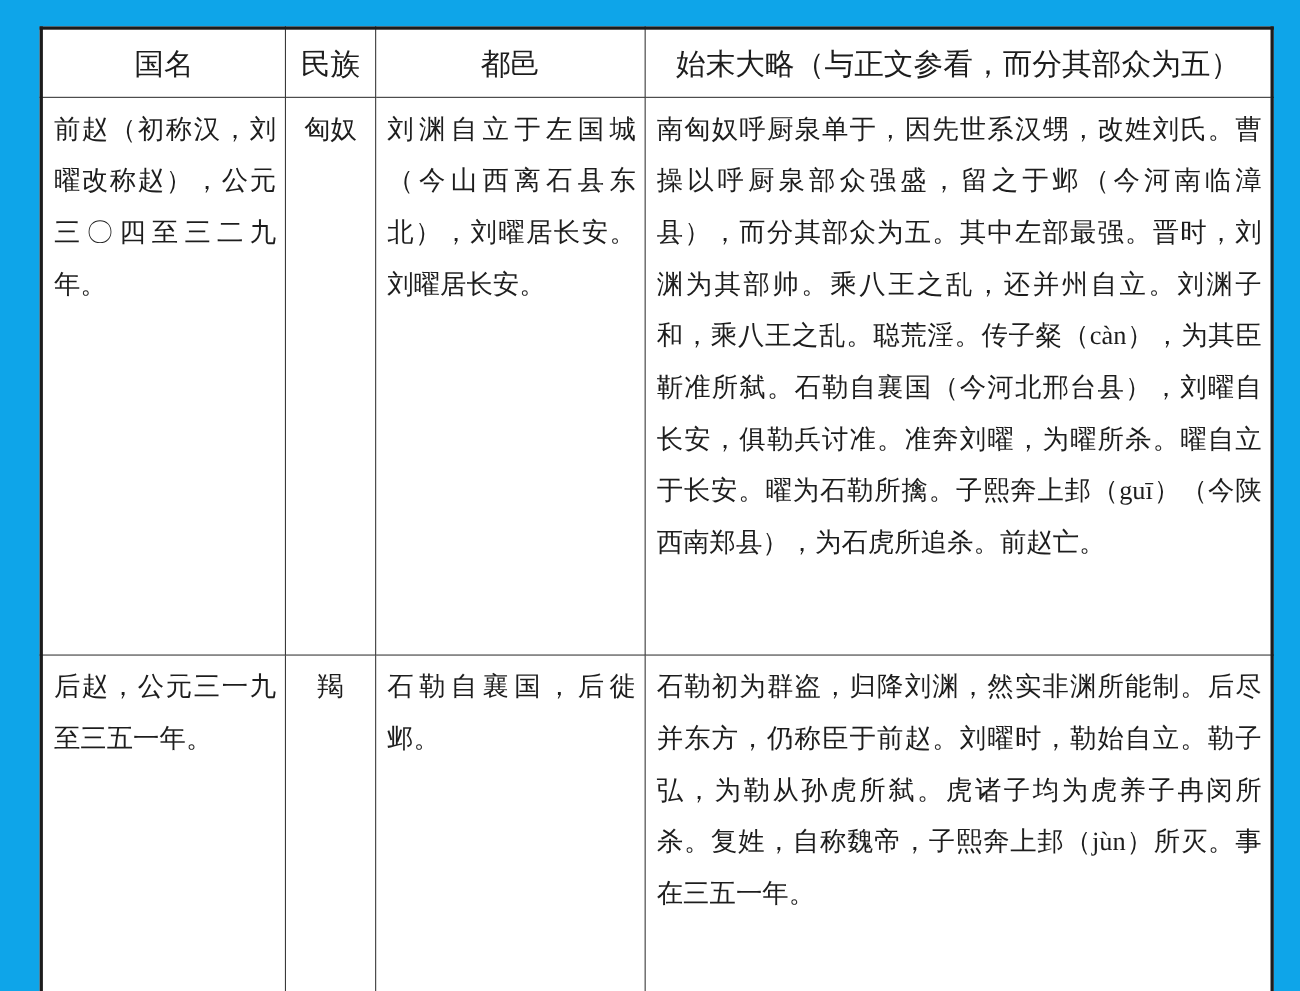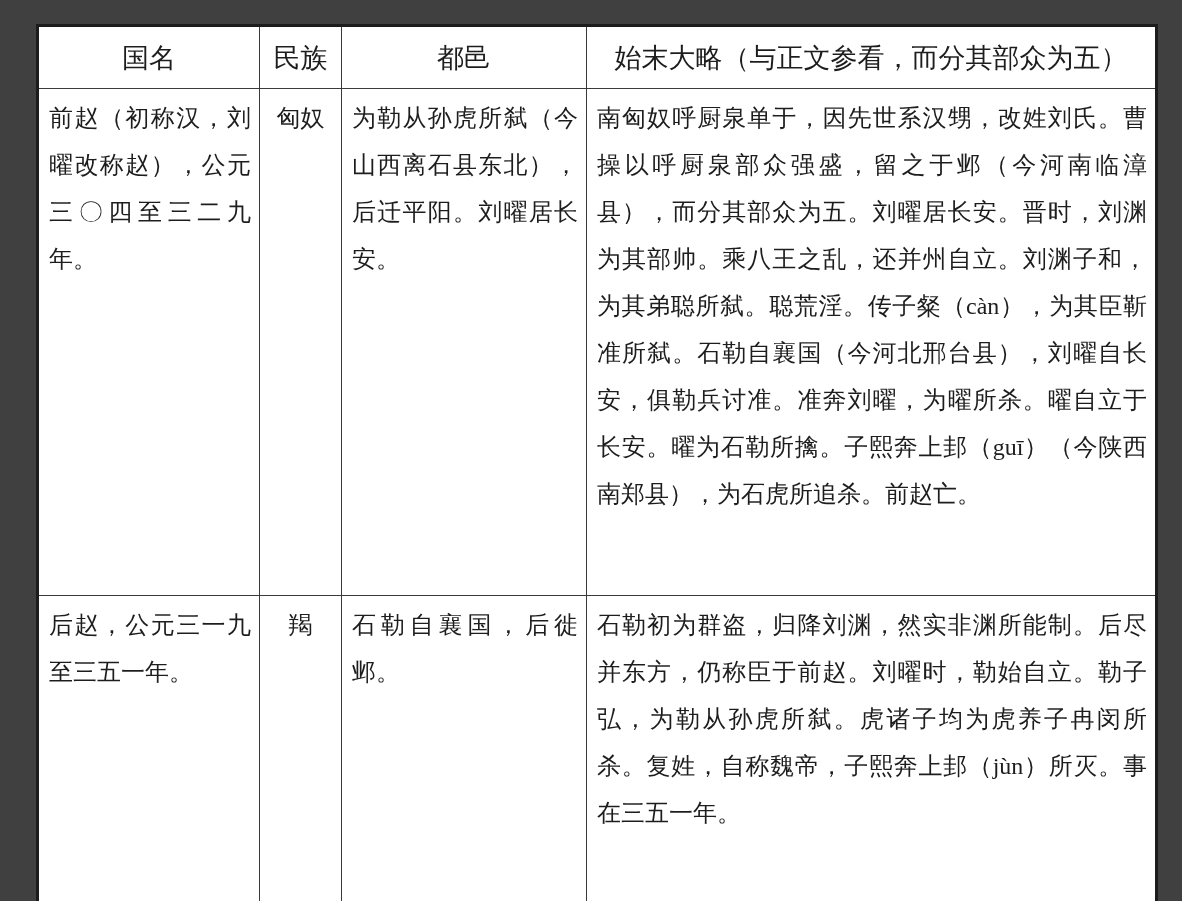--- a/index.html
+++ b/index.html
@@ -7,21 +7,21 @@
     padding: 0;
     background: #ffffff;
     width: 1182px;
     height: 901px;
     overflow: hidden;
   }
   .page {
     position: relative;
     width: 1182px;
     height: 901px;
-    background: #404040;
+    background: #0ea5e9;
   }
   table.history-table {
     position: absolute;
     left: 36px;
     top: 24px;
     width: 1119px;
     table-layout: fixed;
     border-collapse: collapse;
     border: 3px solid #1c1c1c;
     background: #ffffff;
@@ -78,22 +78,22 @@
         <th>国名</th>
         <th>民族</th>
         <th>都邑</th>
         <th>始末大略（与正文参看，而分其部众为五）</th>
       </tr>
     </thead>
     <tbody>
       <tr class="row-1">
         <td class="col-country">前赵（初称汉，刘曜改称赵），公元三〇四至三二九年。</td>
         <td class="col-ethnicity">匈奴</td>
-        <td class="col-capital">为勒从孙虎所弑（今山西离石县东北），后迁平阳。刘曜居长安。</td>
-        <td class="col-summary">南匈奴呼厨泉单于，因先世系汉甥，改姓刘氏。曹操以呼厨泉部众强盛，留之于邺（今河南临漳县），而分其部众为五。刘曜居长安。晋时，刘渊为其部帅。乘八王之乱，还并州自立。刘渊子和，为其弟聪所弑。聪荒淫。传子粲（càn），为其臣靳准所弑。石勒自襄国（今河北邢台县），刘曜自长安，俱勒兵讨准。准奔刘曜，为曜所杀。曜自立于长安。曜为石勒所擒。子熙奔上邽（guī）（今陕西南郑县），为石虎所追杀。前赵亡。</td>
+        <td class="col-capital">刘渊自立于左国城（今山西离石县东北），刘曜居长安。刘曜居长安。</td>
+        <td class="col-summary">南匈奴呼厨泉单于，因先世系汉甥，改姓刘氏。曹操以呼厨泉部众强盛，留之于邺（今河南临漳县），而分其部众为五。其中左部最强。晋时，刘渊为其部帅。乘八王之乱，还并州自立。刘渊子和，乘八王之乱。聪荒淫。传子粲（càn），为其臣靳准所弑。石勒自襄国（今河北邢台县），刘曜自长安，俱勒兵讨准。准奔刘曜，为曜所杀。曜自立于长安。曜为石勒所擒。子熙奔上邽（guī）（今陕西南郑县），为石虎所追杀。前赵亡。</td>
       </tr>
       <tr class="row-2">
         <td class="col-country">后赵，公元三一九至三五一年。</td>
         <td class="col-ethnicity">羯</td>
         <td class="col-capital">石勒自襄国，后徙邺。</td>
         <td class="col-summary">石勒初为群盗，归降刘渊，然实非渊所能制。后尽并东方，仍称臣于前赵。刘曜时，勒始自立。勒子弘，为勒从孙虎所弑。虎诸子均为虎养子冉闵所杀。复姓，自称魏帝，子熙奔上邽（jùn）所灭。事在三五一年。</td>
       </tr>
     </tbody>
   </table>
 </div>

